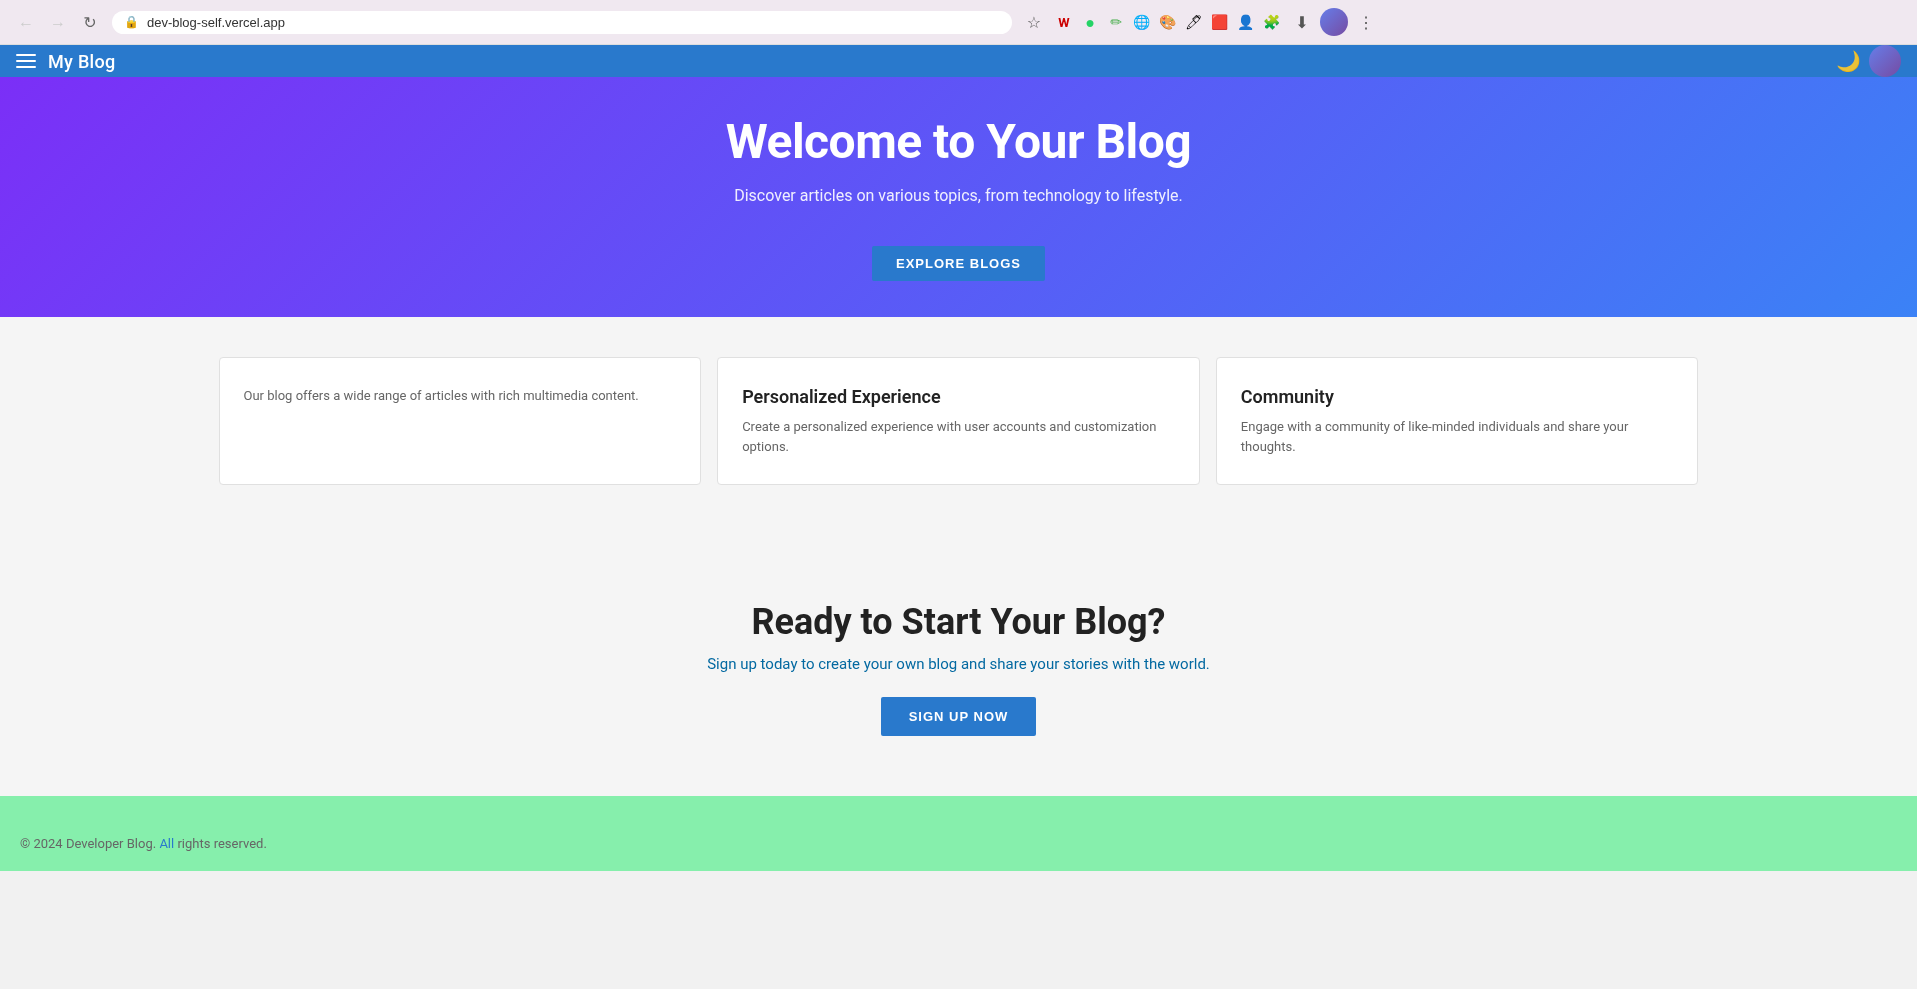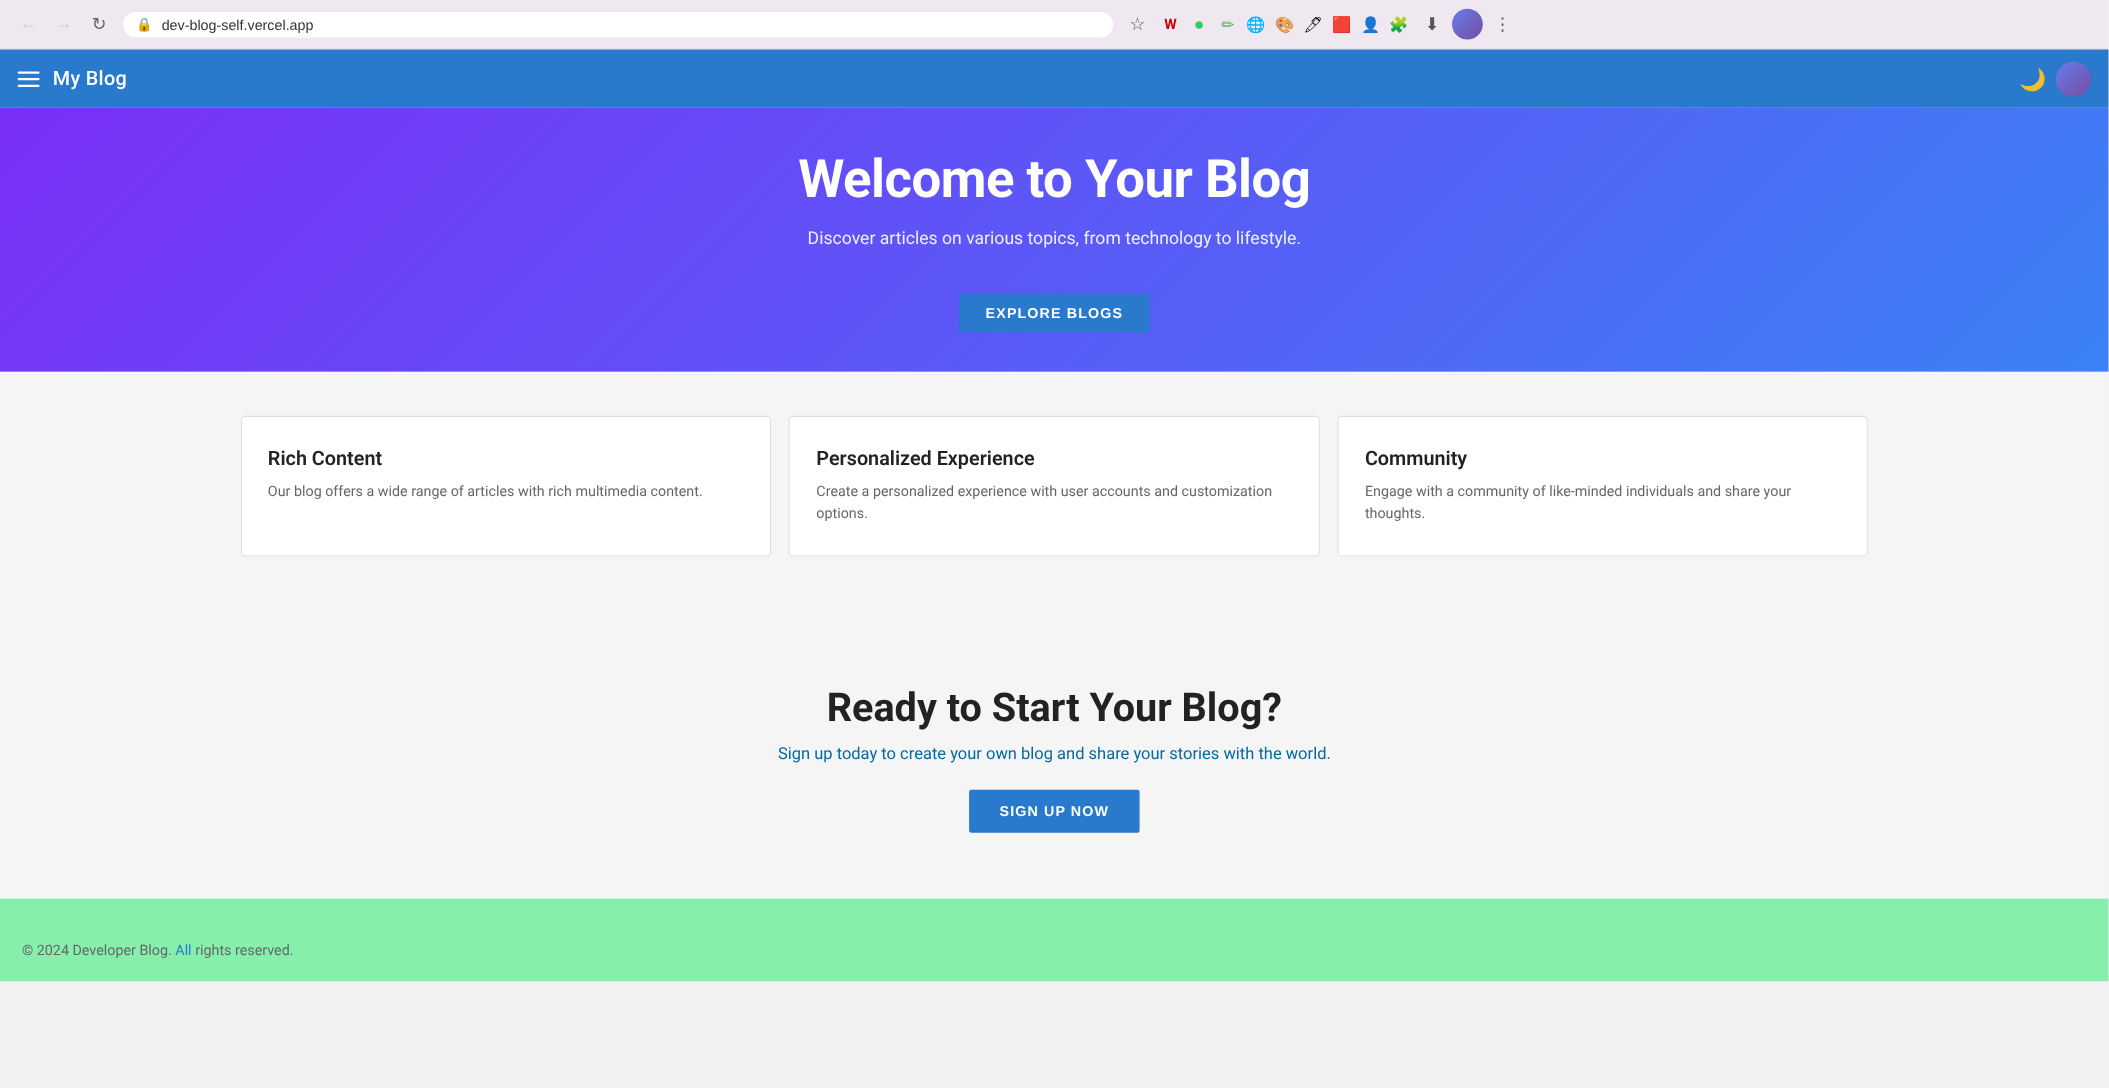--- a/index.html
+++ b/index.html
@@ -118,21 +118,21 @@
       background: linear-gradient(135deg, #667eea, #764ba2);
       overflow: hidden;
       cursor: pointer;
     }
 
     
     .app-navbar {
       background: #2979cc;
       color: white;
       padding: 0 16px;
-      height: 53px;
+      height: 32px;
       display: flex;
       align-items: center;
       gap: 12px;
     }
 
     .hamburger-icon {
       cursor: pointer;
       font-size: 18px;
       display: flex;
       flex-direction: column;
@@ -341,21 +341,20 @@
 
 <section class="hero-section">
   <h1 class="hero-title">Welcome to Your Blog</h1>
   <p class="hero-subtitle">Discover articles on various topics, from technology to lifestyle.</p>
   <button class="hero-button">EXPLORE BLOGS</button>
 </section>
 
 <section class="features-section">
   <div class="features-grid">
     <div class="feature-card">
-      <h3 class="feature-title">Rich Content</h3>
       <p class="feature-desc">Our blog offers a wide range of articles with rich multimedia content.</p>
     </div>
     <div class="feature-card">
       <h3 class="feature-title">Personalized Experience</h3>
       <p class="feature-desc">Create a personalized experience with user accounts and customization options.</p>
     </div>
     <div class="feature-card">
       <h3 class="feature-title">Community</h3>
       <p class="feature-desc">Engage with a community of like-minded individuals and share your thoughts.</p>
     </div>

